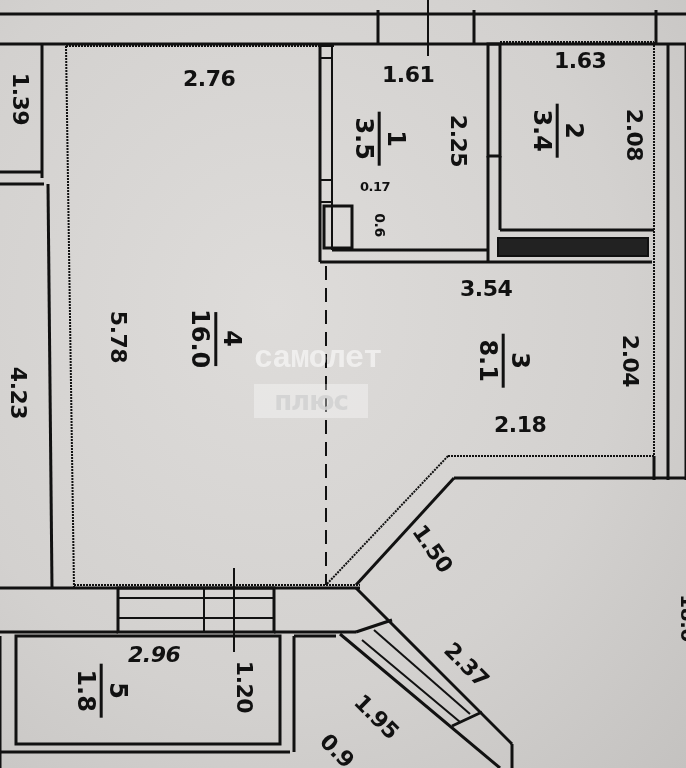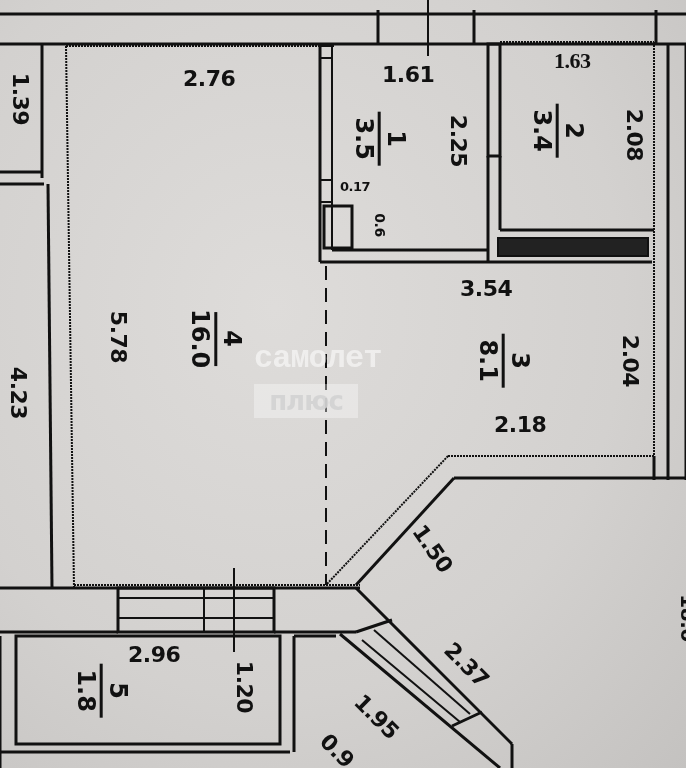--- a/index.html
+++ b/index.html
@@ -13,21 +13,21 @@
   .rot90 { transform: rotate(90deg); transform-origin:center center; }
   .rotm45 { transform: rotate(45deg); transform-origin:center center; }
   .rot55 { transform: rotate(55deg); transform-origin:center center; }
   .fr { position:absolute; transform: rotate(90deg); transform-origin:center center;
         display:flex; flex-direction:column; align-items:center; font-weight:bold; color:#111; line-height:1.05; }
   .fr .num { font-size:24px; }
   .fr .hr { width:54px; height:3px; background:#111; margin:2px 0; }
   .fr .den { font-size:24px; }
   .wm { position:absolute; left:254px; top:340px; color:rgba(255,255,255,0.55); font-size:32px;
         font-weight:bold; letter-spacing:-1px;font-family:Liberation Mono, monospace; }
-  .wm2 { position:absolute; left:254px; top:384px; width:104px; height:34px; background:rgba(255,255,255,0.35);
+  .wm2 { position:absolute; left:254px; top:384px; width:114px; height:34px; background:rgba(255,255,255,0.35);
          color:rgba(210,210,210,0.9); font-size:26px; font-weight:bold; text-align:center; line-height:34px; letter-spacing:-1px; }
 </style>
 </head>
 <body>
 
 <div class="paper"></div>
 
 <svg class="plan" width="686" height="768" viewBox="0 0 686 768">
   <g stroke="#111" fill="none">
 
@@ -113,42 +113,42 @@
 <div class="lbl rot90" style="left:-6px;top:88px;">1.39</div>
 <div class="lbl rot90" style="left:-8px;top:382px;">4.23</div>
 
 <div class="lbl" style="left:382px;top:64px;">1.61</div>
 <div class="lbl rot90" style="left:432px;top:130px;">2.25</div>
 <div class="fr" style="left:352px;top:110px;">
   <span class="num">1</span>
   <span class="hr"></span>
   <span class="den">3.5</span>
 </div>
-<div class="lbl" style="left:340px;top:180px;font-size:13px;text-align:right;">0.17</div>
+<div class="lbl" style="left:360px;top:180px;font-size:13px;text-align:right;">0.17</div>
 <div class="lbl rot90" style="left:368px;top:218px;font-size:14px;">0.6</div>
 
-<div class="lbl" style="left:554px;top:50px;font-family:Liberation Serif, serif;">1.63</div>
+<div class="lbl" style="left:554px;top:50px;">1.63</div>
 <div class="lbl rot90" style="left:608px;top:124px;">2.08</div>
 <div class="fr" style="left:530px;top:102px;">
   <span class="num">2</span>
   <span class="hr"></span>
   <span class="den">3.4</span>
 </div>
 
 <div class="lbl" style="left:460px;top:278px;">3.54</div>
 <div class="lbl rot90" style="left:604px;top:350px;">2.04</div>
 <div class="lbl" style="left:494px;top:414px;text-align:center;">2.18</div>
 <div class="lbl rot55" style="left:406px;top:538px;">1.50</div>
 <div class="fr" style="left:476px;top:332px;">
   <span class="num">3</span>
   <span class="hr"></span>
   <span class="den">8.1</span>
 </div>
 
-<div class="lbl" style="left:128px;top:644px;">2.96</div>
+<div class="lbl" style="left:128px;top:644px;font-style:italic;">2.96</div>
 <div class="lbl rot90" style="left:218px;top:676px;">1.20</div>
 <div class="fr" style="left:74px;top:662px;">
   <span class="num">5</span>
   <span class="hr"></span>
   <span class="den">1.8</span>
 </div>
 
 <div class="lbl rotm45" style="left:440px;top:654px;">2.37</div>
 <div class="lbl rotm45" style="left:350px;top:706px;">1.95</div>
 <div class="lbl rotm45" style="left:318px;top:740px;">0.9</div>

